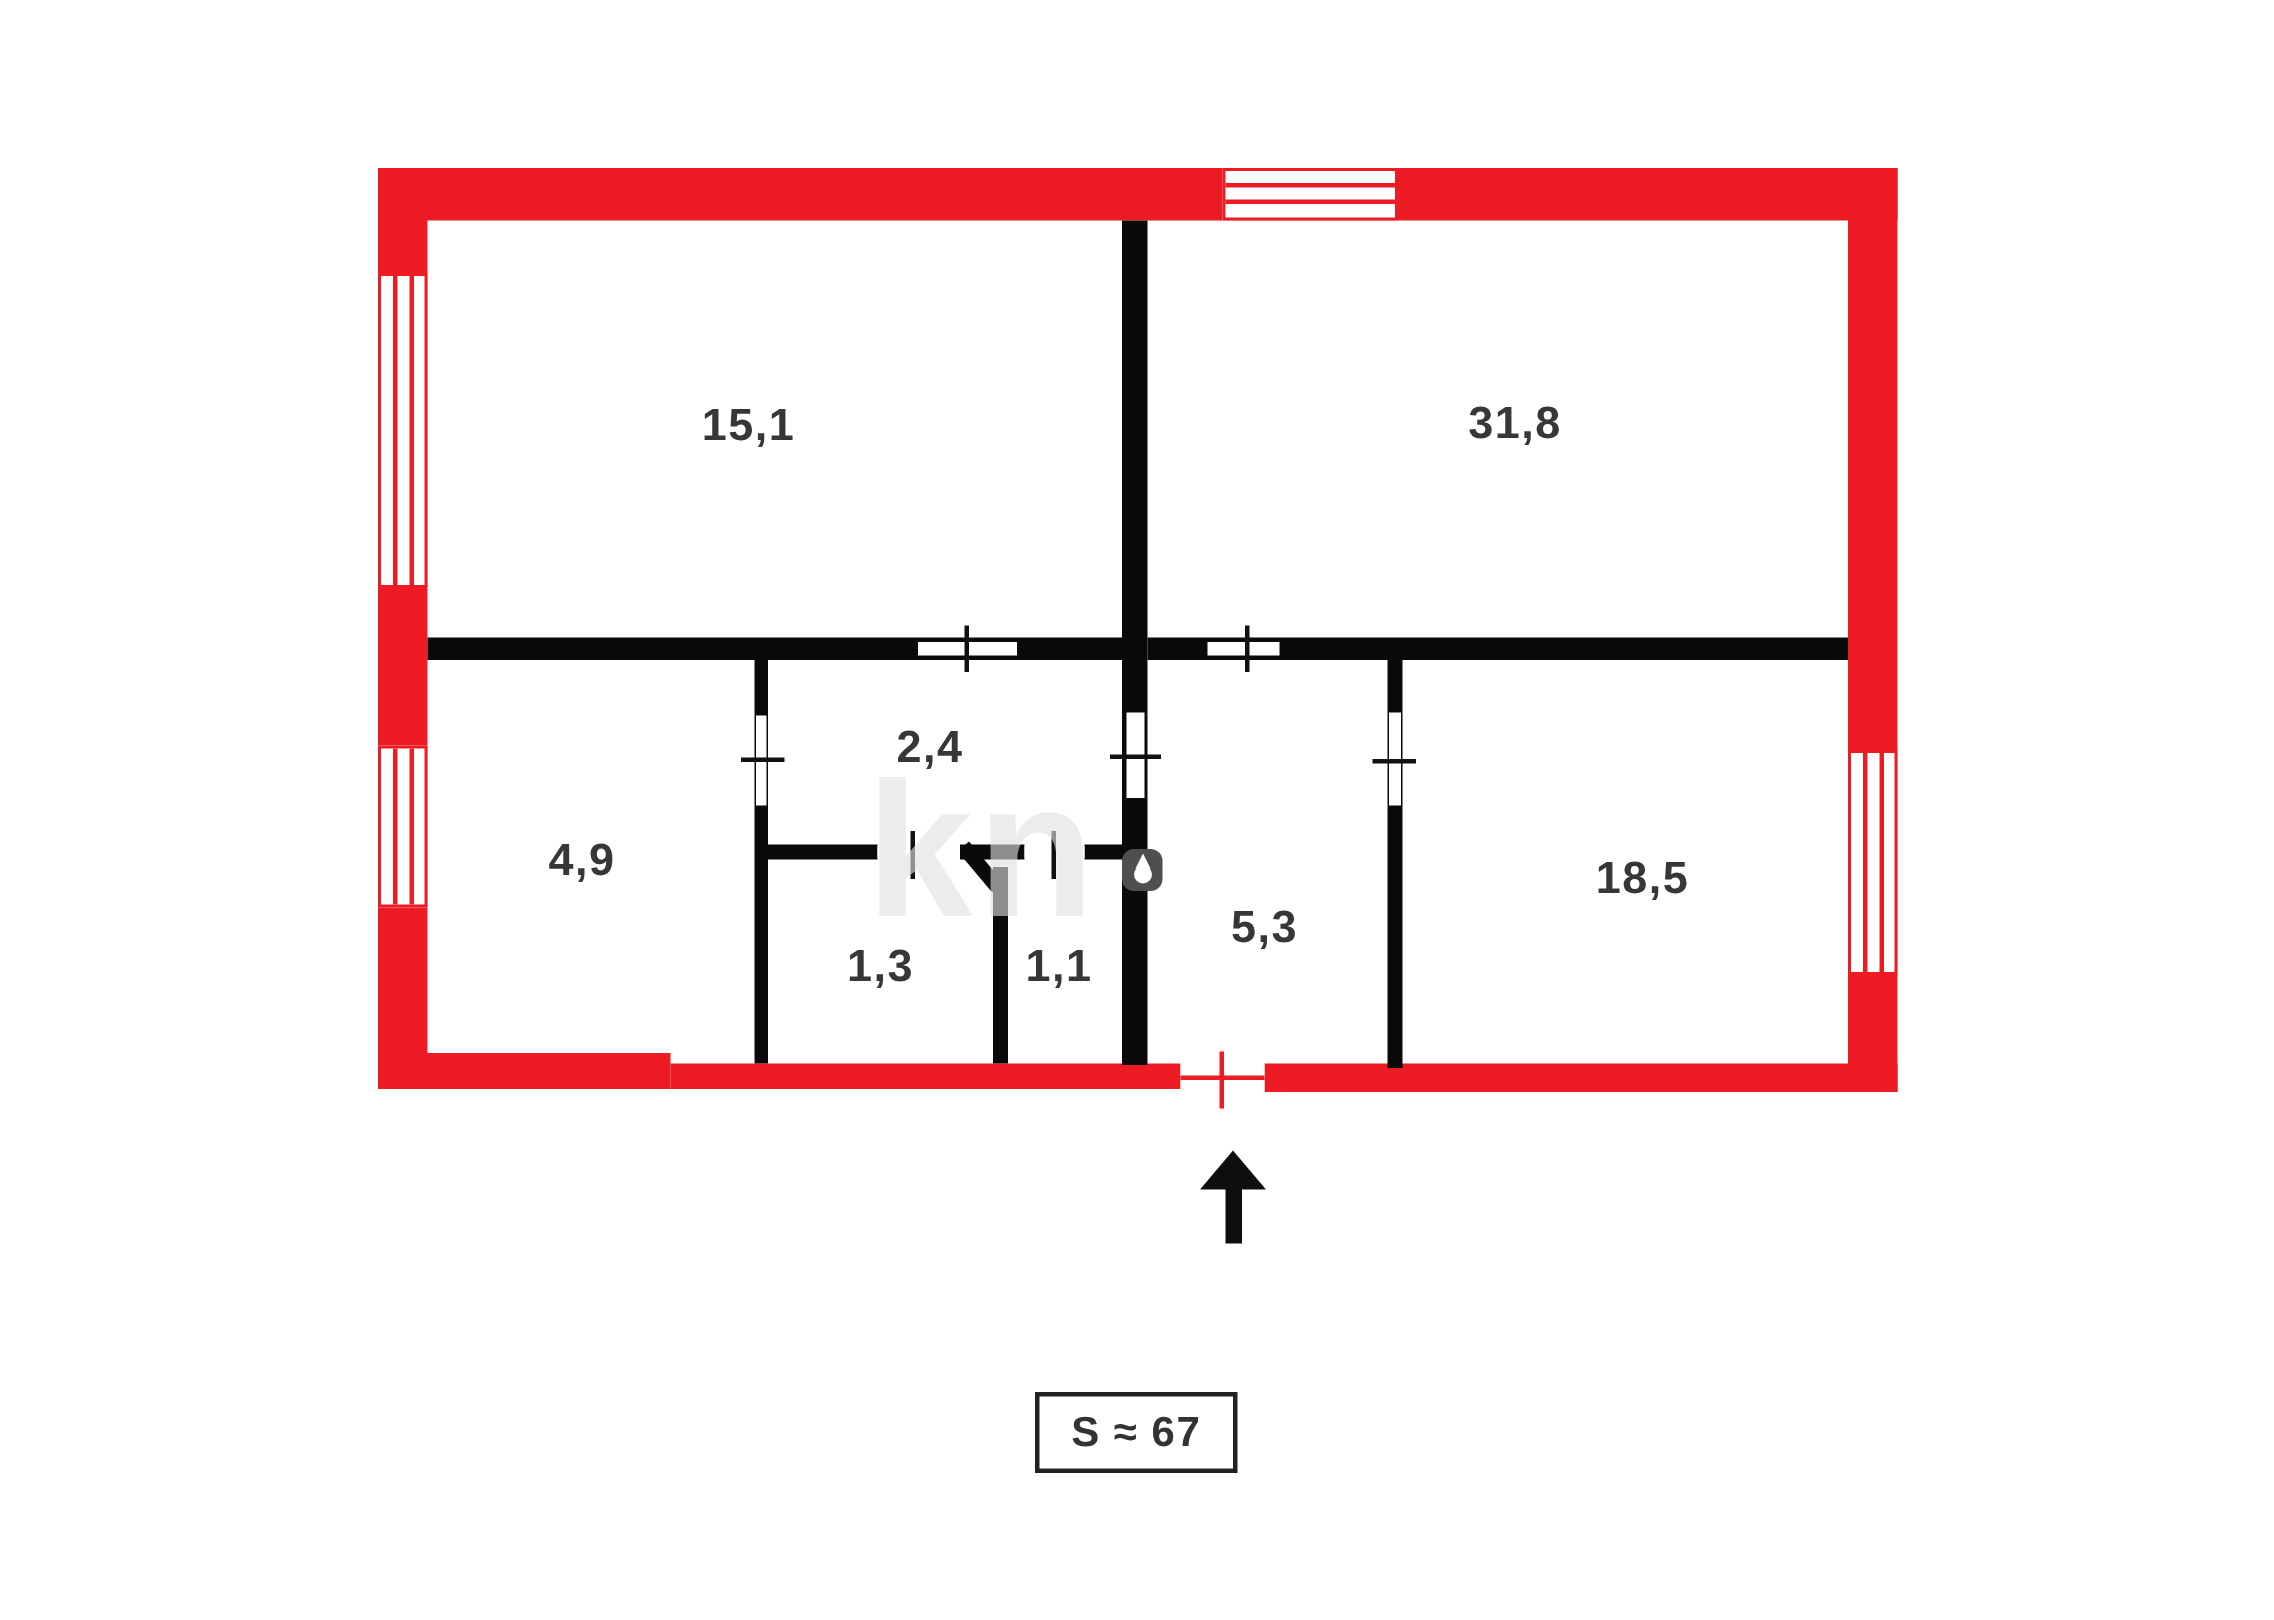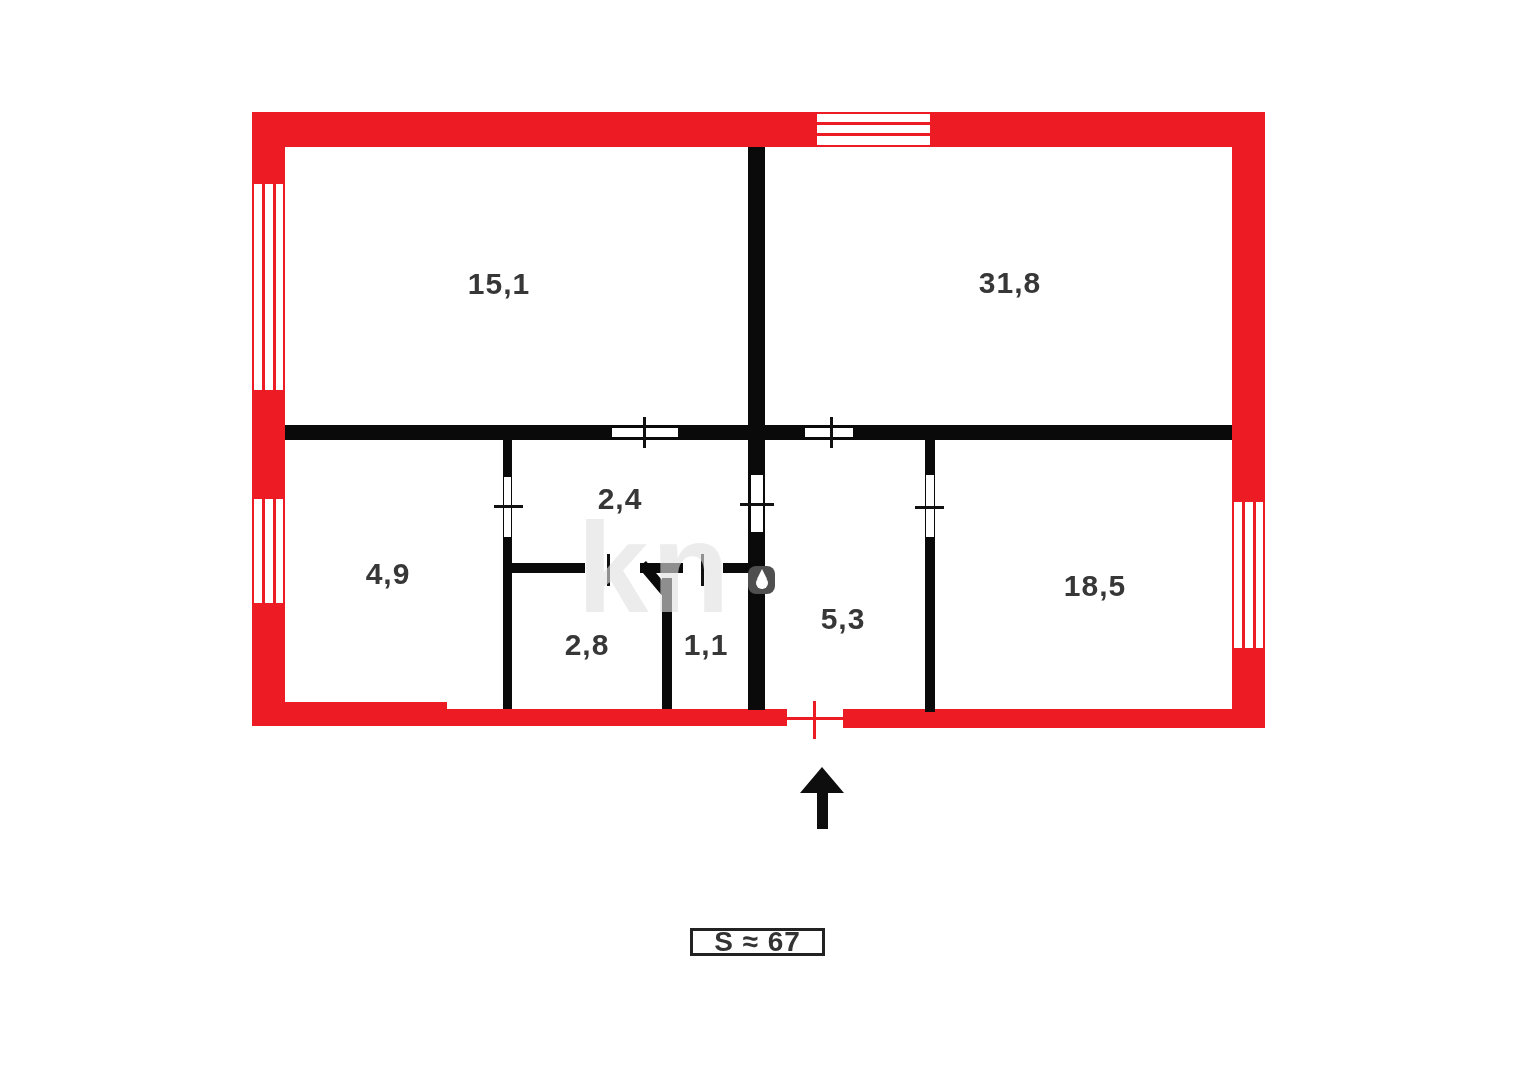--- a/index.html
+++ b/index.html
@@ -22,21 +22,21 @@
   .tick.red{background:#ed1c24;}
   .gapw{position:absolute;background:#fff;z-index:12;}
   
   .lbl{position:absolute;transform:translate(-50%,-50%);color:#373737;font-size:30px;
        font-weight:bold;letter-spacing:1px;z-index:22;white-space:nowrap;}
   
   .arrow-head{position:absolute;width:0;height:0;border-left:22px solid transparent;
        border-right:22px solid transparent;border-bottom:26px solid #0e0e0e;z-index:22;}
   .arrow-stem{position:absolute;background:#0e0e0e;z-index:22;}
   
-  .area-box{position:absolute;left:690px;top:928px;width:135px;height:28px;background:#fff;
+  .area-box{position:absolute;left:690px;top:928px;width:135px;height:54px;background:#fff;
        border:3px solid #222;box-sizing:border-box;display:flex;align-items:center;justify-content:center;
        z-index:22;}
   .area-box span{color:#333;font-size:28px;font-weight:bold;letter-spacing:1px;}
   
   .wm{position:absolute;transform:translate(-50%,-50%);font-size:128px;font-weight:bold;
       color:rgba(224,224,224,0.62);z-index:20;letter-spacing:3px;white-space:nowrap;}
   .lock{position:absolute;left:748px;top:566px;width:27px;height:28px;background:#4f4f4f;
         border-radius:8px;z-index:21;}
   .lock .pin{position:absolute;left:50%;top:3px;transform:translateX(-50%);width:0;height:0;
         border-left:5px solid transparent;border-right:5px solid transparent;border-bottom:10px solid #fff;}
@@ -111,21 +111,21 @@
   <div class="wm" style="left:655px;top:567px">kn</div>
   <div class="lock">
     <div class="pin"></div>
     <div class="ball"></div>
   </div>
 
   <div class="lbl" style="left:499px;top:284px">15,1</div>
   <div class="lbl" style="left:1010px;top:283px">31,8</div>
   <div class="lbl" style="left:388px;top:574px">4,9</div>
   <div class="lbl" style="left:620px;top:499px">2,4</div>
-  <div class="lbl" style="left:587px;top:645px">2,8</div>
+  <div class="lbl" style="left:587px;top:645px">1,3</div>
   <div class="lbl" style="left:706px;top:645px">1,1</div>
   <div class="lbl" style="left:843px;top:619px">5,3</div>
   <div class="lbl" style="left:1095px;top:586px">18,5</div>
 
   <div class="arrow-head" style="left:800px;top:767px"></div>
   <div class="arrow-stem" style="left:817px;top:791px;width:11px;height:38px"></div>
 
   <div class="area-box">
     <span>S ≈ 67</span>
   </div>

